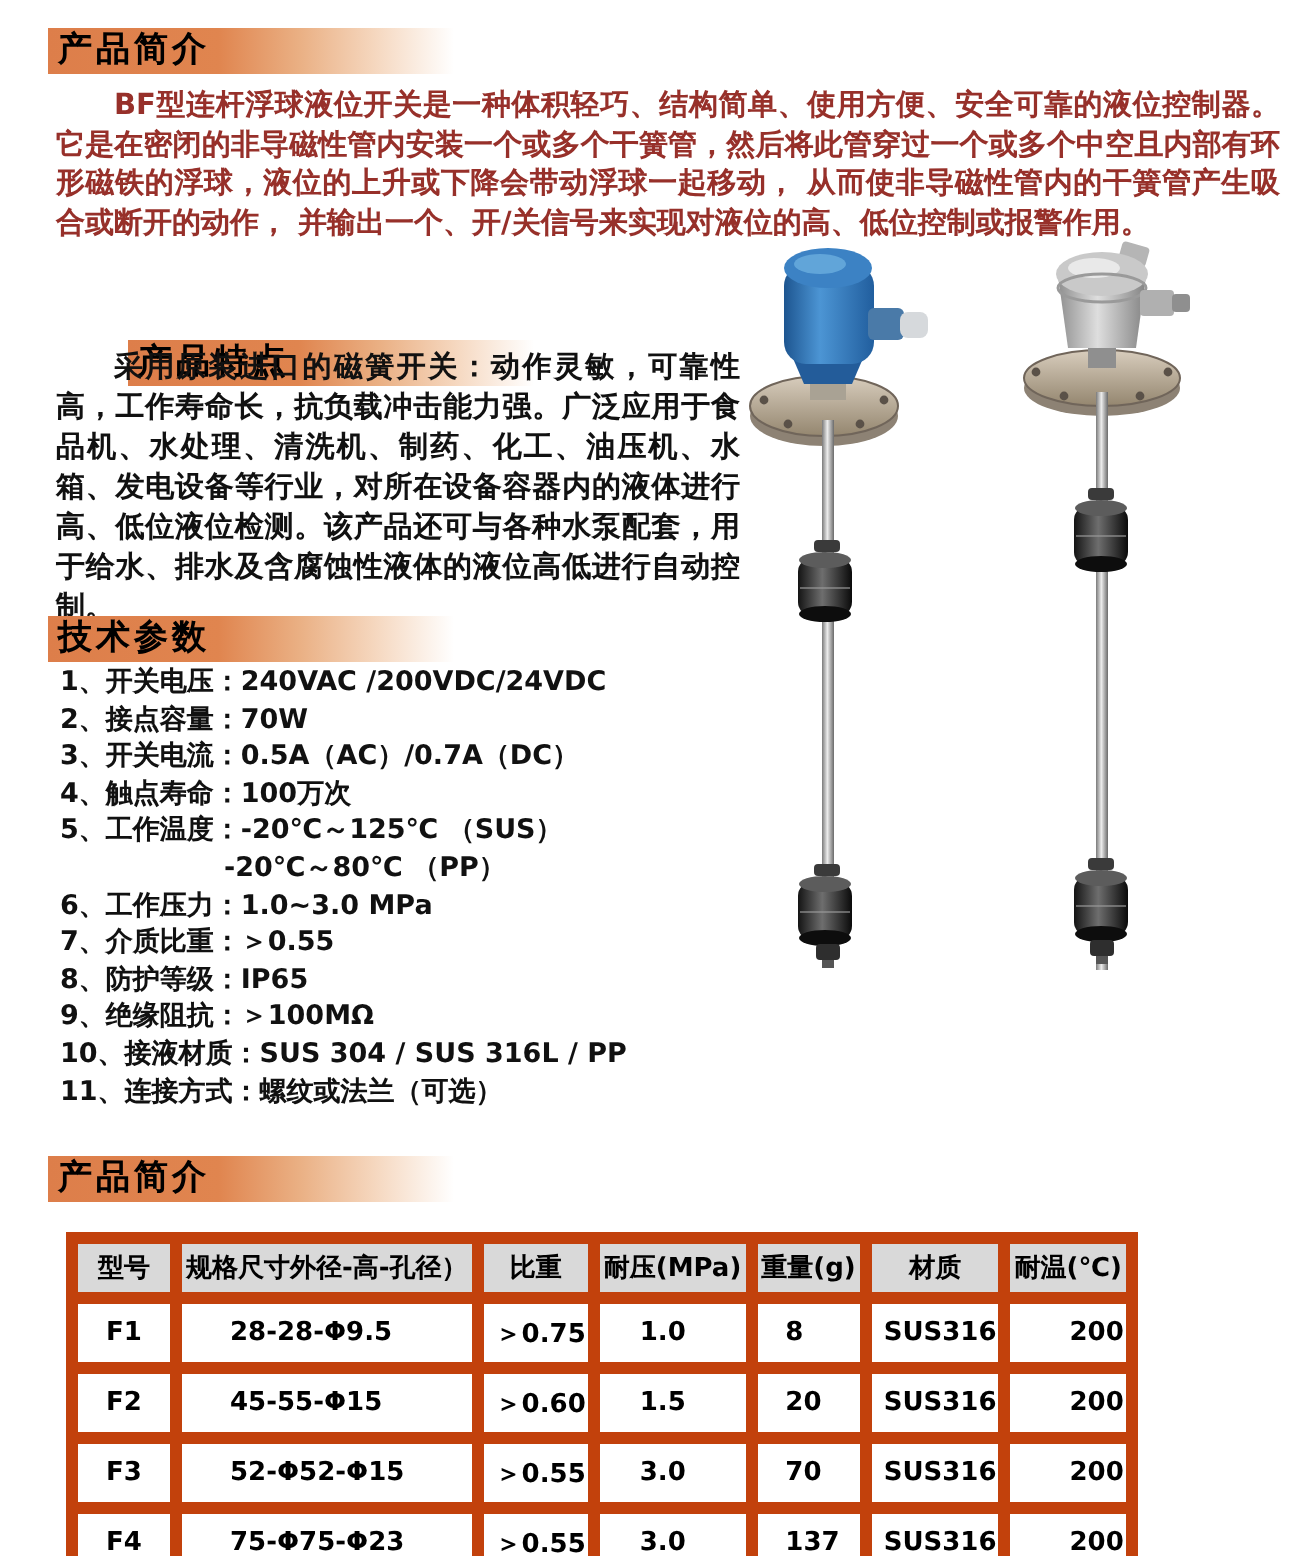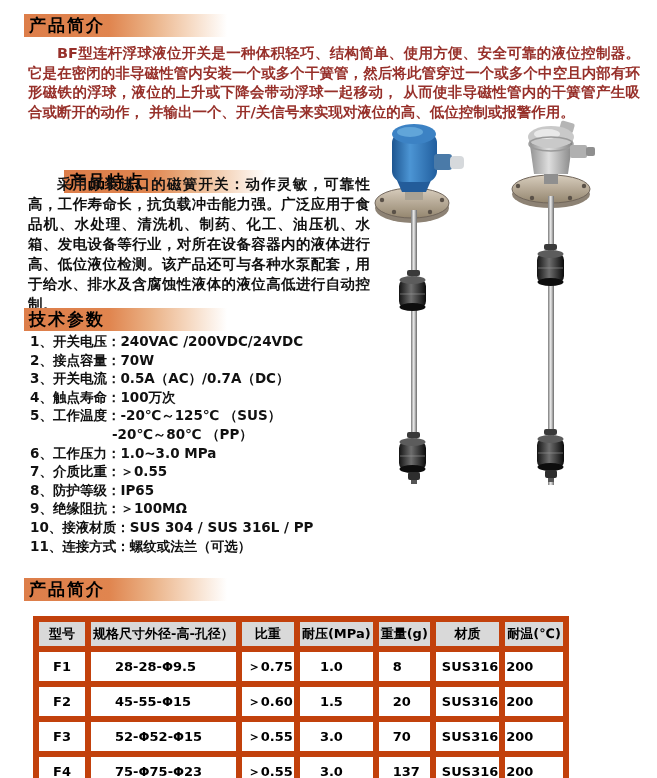--- a/index.html
+++ b/index.html
@@ -42,21 +42,21 @@
   }
   .spec-table th, .spec-table td { border:6px solid #c2410c; overflow:hidden; white-space:nowrap; }
   .spec-table th { background:#d9d9d9; height:24px; text-align:center; font-size:13px; padding:0 2px; }
   .spec-table td { height:27px; background:#ffffff; }
   .spec-table td:nth-child(1) { text-align:center; }
   .spec-table td:nth-child(2) { padding-left:24px; }
   .spec-table td:nth-child(3) { padding-left:6px; }
   .spec-table td:nth-child(4) { padding-left:20px; }
   .spec-table td:nth-child(5) { padding-left:14px; }
   .spec-table td:nth-child(6) { padding-left:6px; }
-  .spec-table td:nth-child(7) { text-align:left; }
+  .spec-table td:nth-child(7) { text-align:right; }
 
   .devices { position:absolute; left:360px; top:118px; width:292px; height:380px; }
 </style>
 </head>
 <body>
 
 <div class="page">
 
   <div class="sec-hdr hdr-intro">
     <span>产品简介</span>

